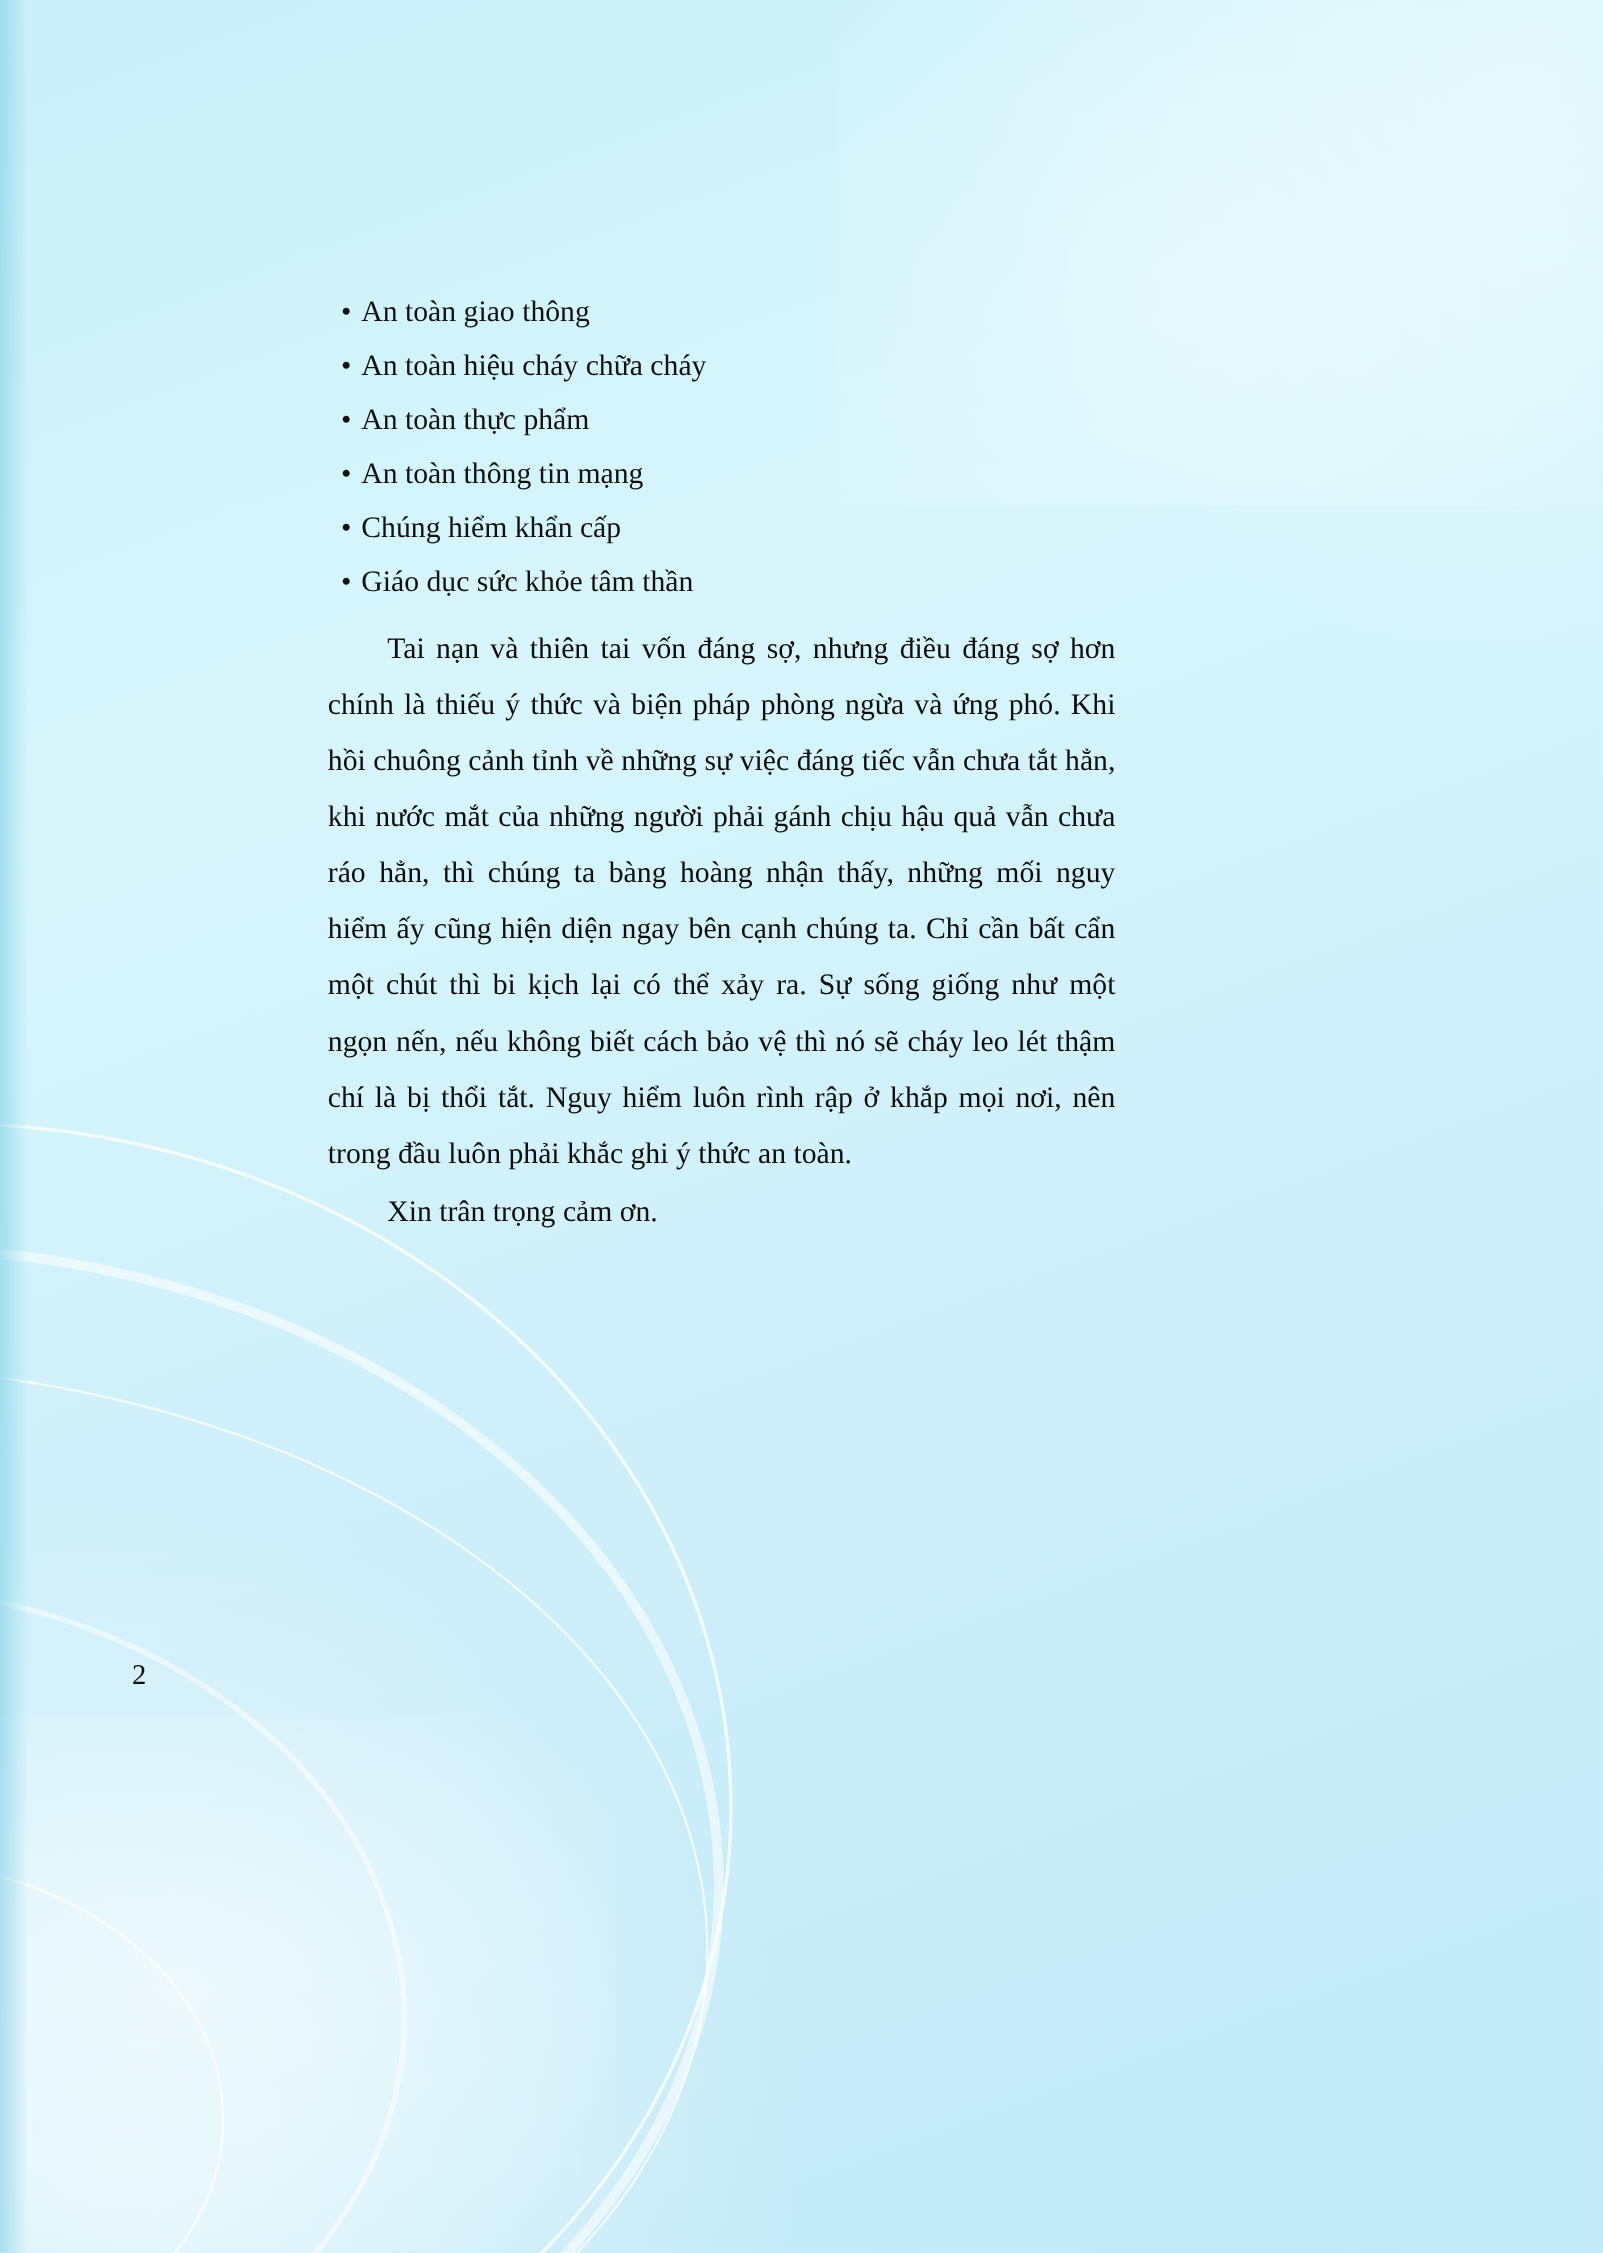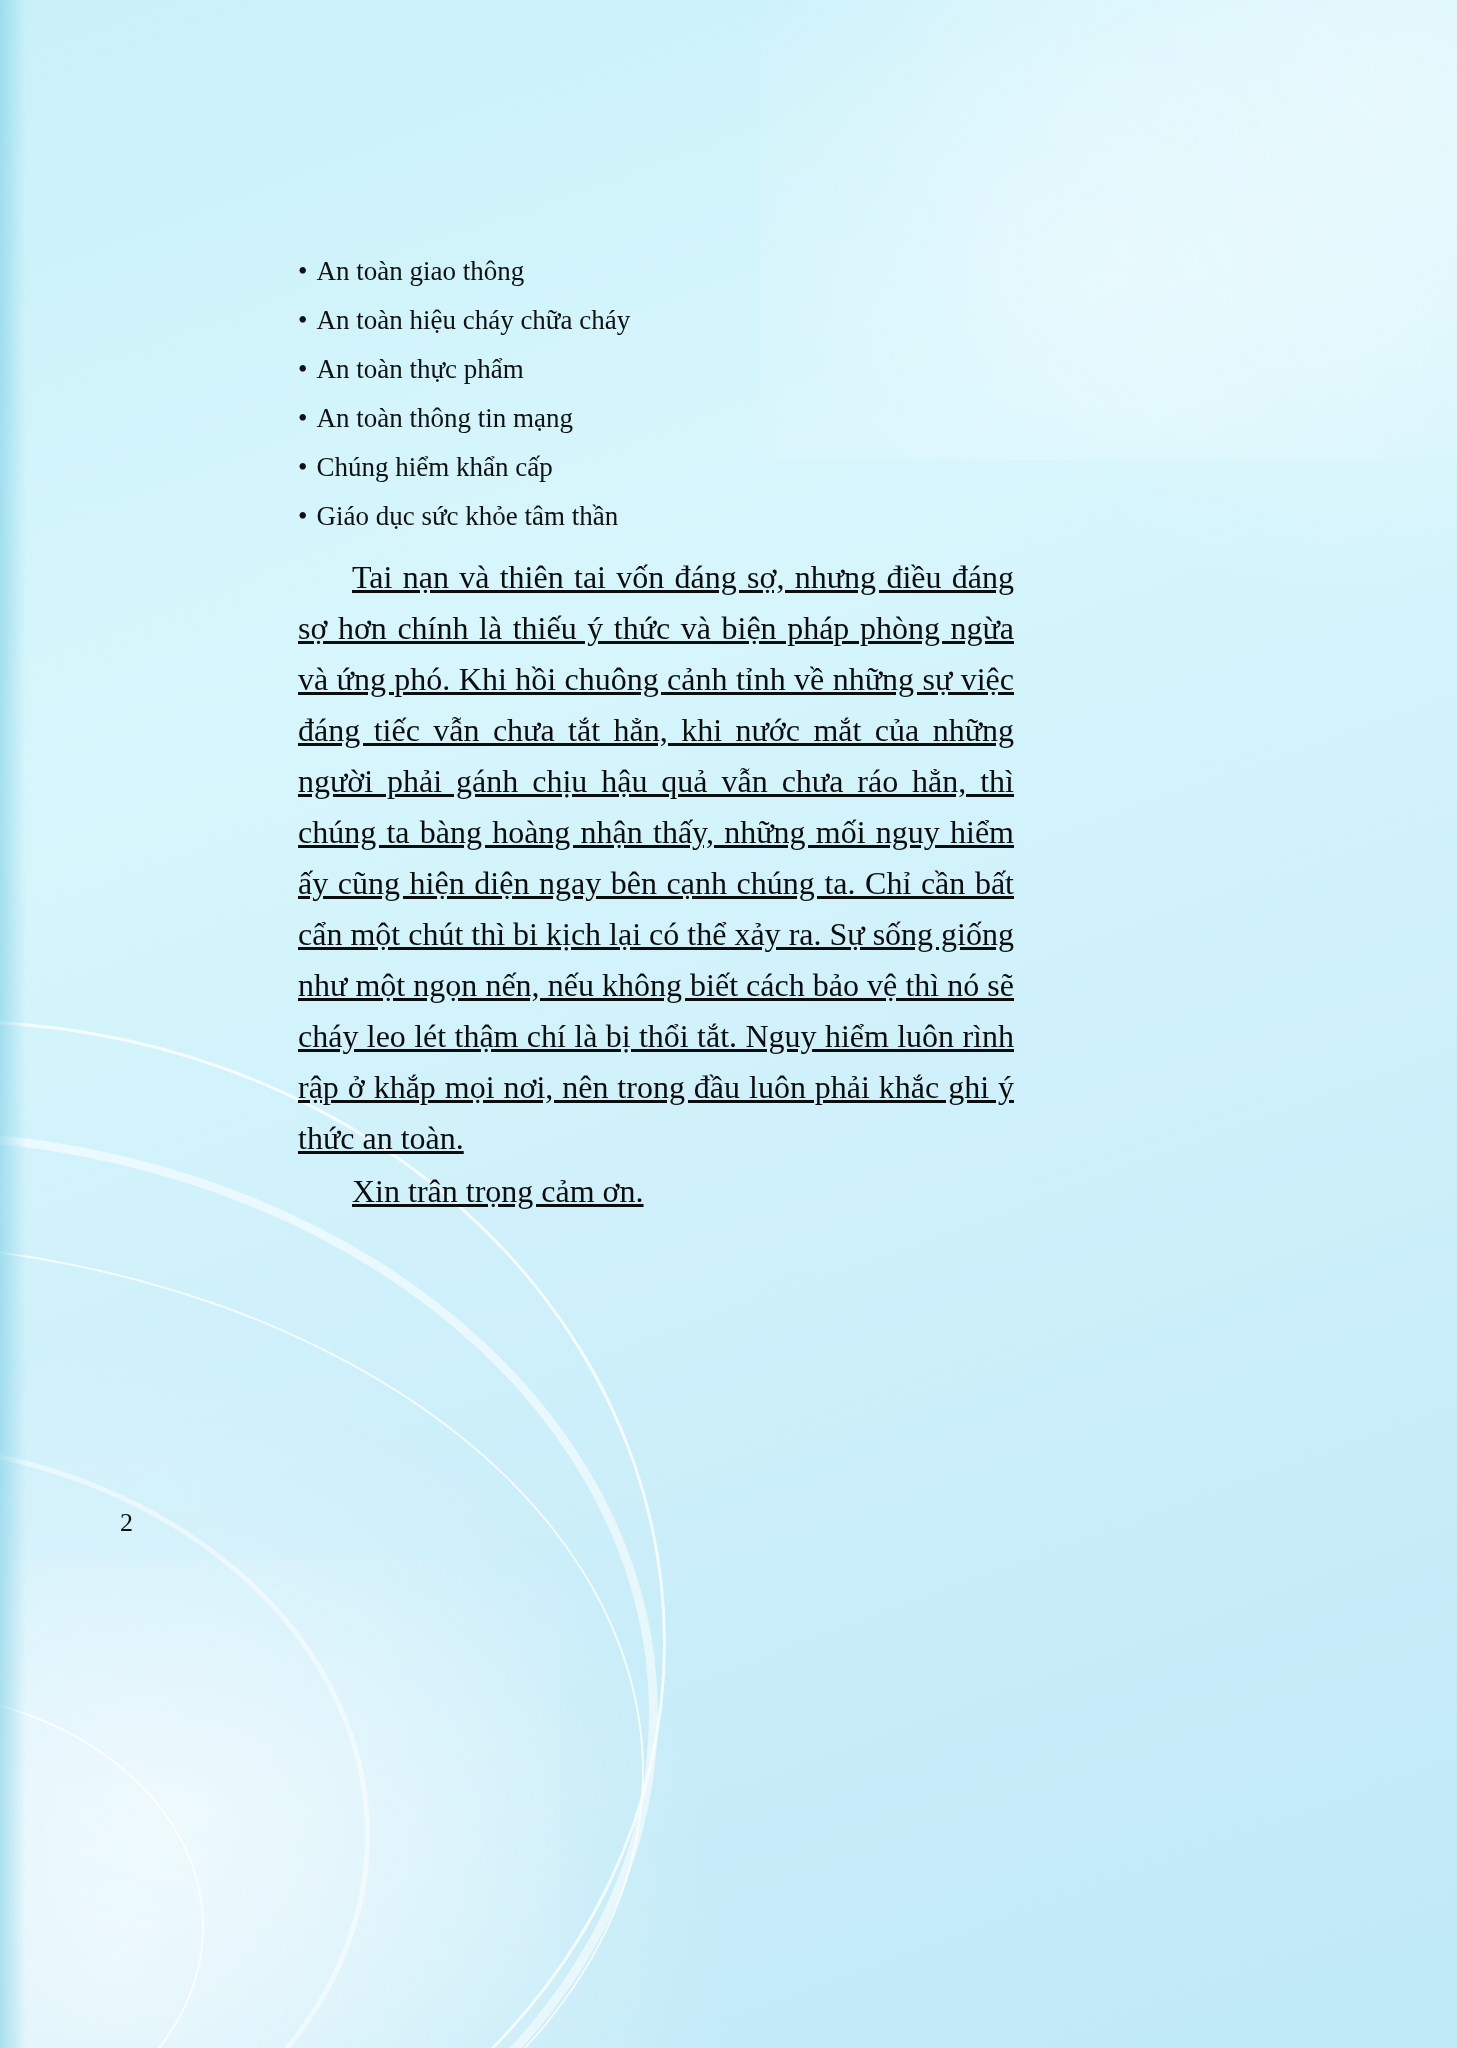--- a/index.html
+++ b/index.html
@@ -56,46 +56,45 @@
   }
 
   .content {
     position: absolute;
     left: 298px;
     top: 258px;
     width: 720px;
   }
 
   .bullets {
-    margin: 0;
+    margin: 12px;
     padding: 0;
     list-style: none;
   }
   .bullet-item {
     font-size: 27px;
     line-height: 1.0;
     color: #111;
     margin-bottom: 22px;
     white-space: nowrap;
   }
   .bullet-dot {
     display: inline-block;
     margin-right: 9px;
   }
 
   .para {
-    font-size: 32px;
+    font-size: 27px;
     line-height: 51px;
     color: #0d0d0d;
     text-align: justify;
     text-align-last: left;
     text-indent: 54px;
     margin: 0;
     width: 716px;
-    text-decoration: underline;
   }
   .para.first { margin-top: 20px; }
   .para.mid { margin-top: 2px; }
   .para.last { text-align: center; margin-top: 2px; }
 
   .page-number {
     position: absolute;
     left: 120px;
     top: 1508px;
     font-size: 26px;

